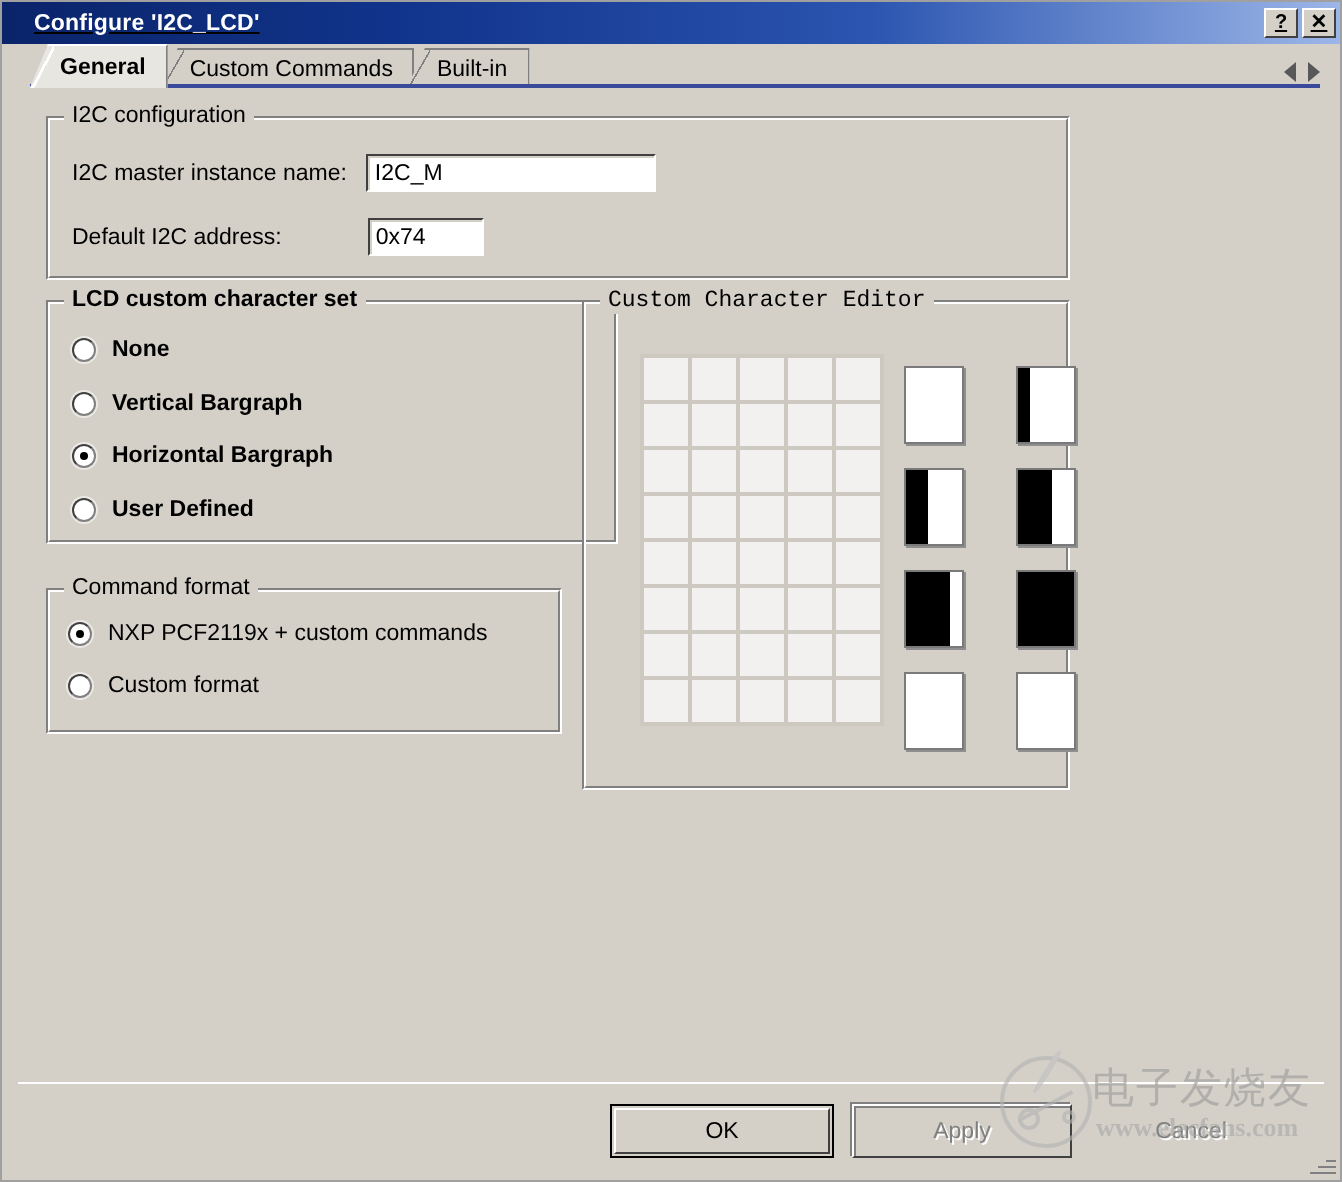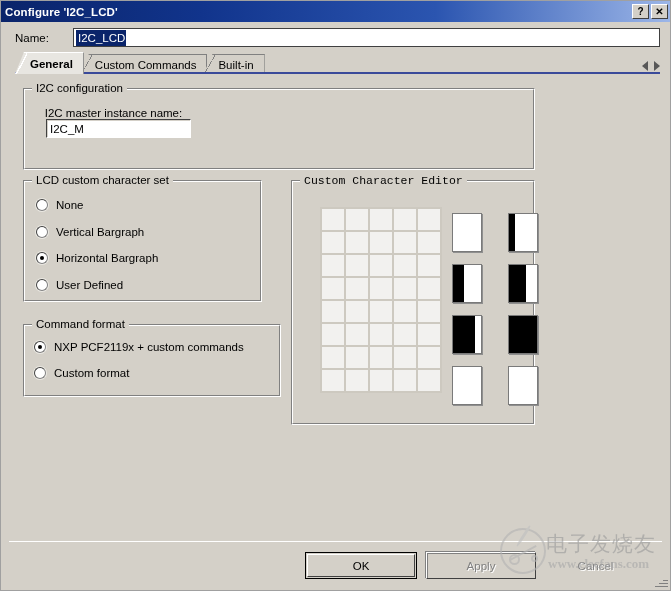--- a/index.html
+++ b/index.html
@@ -24,22 +24,23 @@
     display: flex;
     flex-direction: column;
   }
 
   
   .titlebar {
     height: 21px;
     background: linear-gradient(to right, #0a246a 0%, #11348c 30%, #2b55b0 65%, #9cb6e8 100%);
     display: flex;
     align-items: center;
-    padding: 0 2px 0 4px;
+    padding: 0 2px 0 16px;
     flex: 0 0 auto;
+    text-decoration: underline;
   }
   .title-text {
     color: #ffffff;
     font-weight: bold;
     font-size: 11.5px;
     letter-spacing: 0.1px;
     white-space: nowrap;
     flex: 1 1 auto;
   }
   .title-btns { display: flex; gap: 2px; align-items: center; }
@@ -182,21 +183,20 @@
     font-size: 11.5px;
     white-space: nowrap;
     z-index: 2;
   }
 
   
   .field-row {
     position: absolute;
     display: flex;
     align-items: center;
-    flex-direction: column;
   }
   .field-label { font-size: 11.5px; white-space: nowrap; }
   .text-input {
     height: 19px;
     background: #ffffff;
     border-top: 1px solid #404040;
     border-left: 1px solid #404040;
     border-right: 1px solid #ffffff;
     border-bottom: 1px solid #ffffff;
     box-shadow: 1px 1px 0 0 #d4d0c8 inset;
@@ -401,26 +401,20 @@
 <div class="window">
 
   <div class="titlebar">
     <div class="title-text">Configure 'I2C_LCD'</div>
     <div class="title-btns">
       <div class="tbtn">?</div>
       <div class="tbtn">✕</div>
     </div>
   </div>
 
-  <div class="name-row">
-    <div class="name-label">Name:</div>
-    <div class="name-input">
-      <span class="sel-text">I2C_LCD</span>
-    </div>
-  </div>
 
   <div class="tabstrip">
     <div class="tabs">
       <div class="tab active">
         <span>General</span>
       </div>
       <div class="tab">
         <span>Custom Commands</span>
       </div>
       <div class="tab">
@@ -440,23 +434,29 @@
       <div class="group-inner"></div>
       <div class="group-title">I2C configuration</div>
 
       <div class="field-row" style="left:12px; top:18px;">
         <span class="field-label">I2C master instance name:</span>
         <span class="text-input" style="width:145px; margin-left:10px;">
           <span>I2C_M</span>
         </span>
       </div>
 
-    </div>
-
-    <div class="group" style="left:8px; top:102px; width:239px; height:122px;">
+      <div class="field-row" style="left:12px; top:50px;">
+        <span class="field-label">Default I2C address:</span>
+        <span class="text-input" style="width:58px; margin-left:43px;">
+          <span>0x74</span>
+        </span>
+      </div>
+    </div>
+
+    <div class="group" style="left:8px; top:102px; width:286px; height:122px;font-weight:bold;">
       <div class="group-inner"></div>
       <div class="group-title">LCD custom character set</div>
 
       <div class="radio-row" style="left:12px; top:18px;">
         <span class="radio"></span>
         <span class="radio-label">None</span>
       </div>
       <div class="radio-row" style="left:12px; top:45px;">
         <span class="radio"></span>
         <span class="radio-label">Vertical Bargraph</span>

